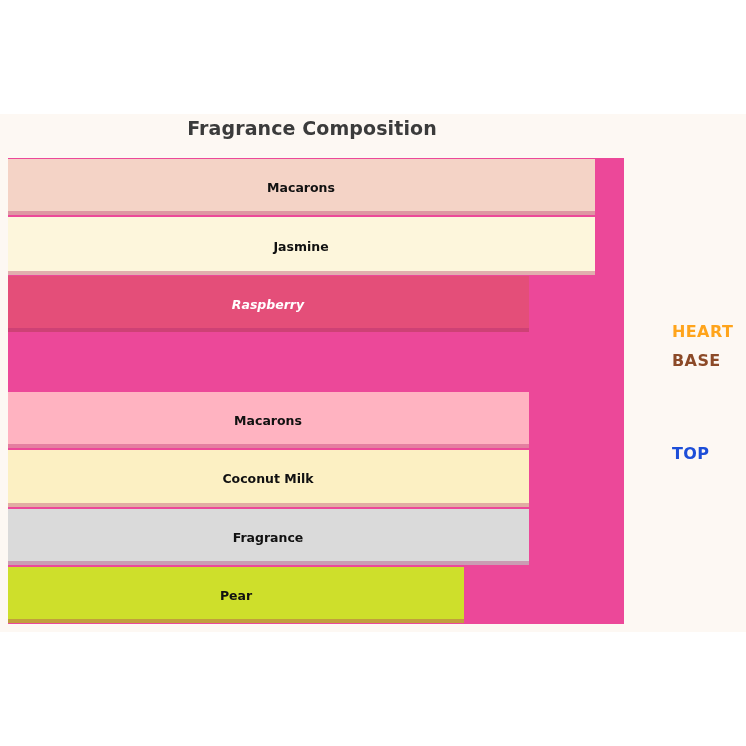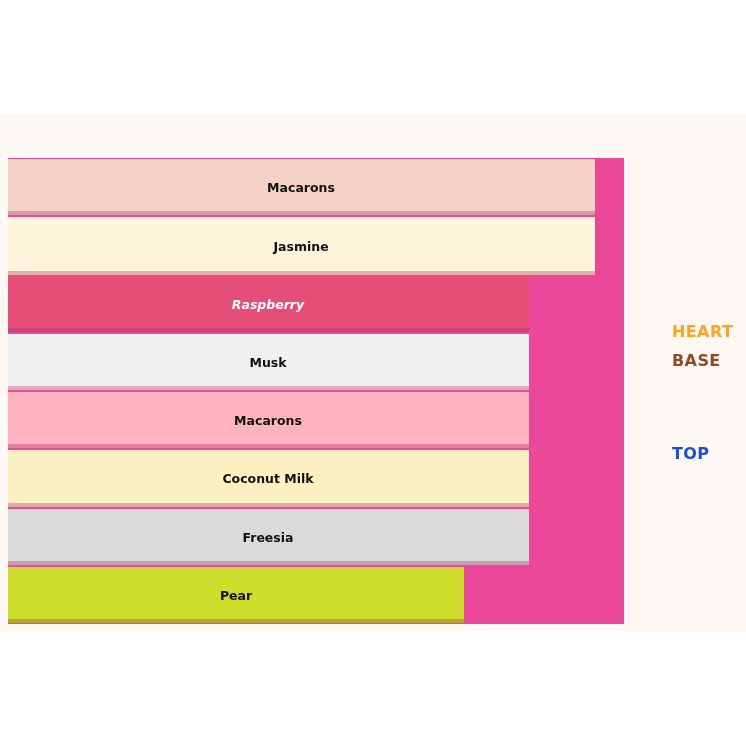--- a/index.html
+++ b/index.html
@@ -94,20 +94,21 @@
     letter-spacing: .4px;
     font-family: "DejaVu Sans", sans-serif;
     white-space: nowrap;
   }
 </style>
 </head>
 <body>
 
 <div id="figure">
 
+  <div id="chart-title">Fragrance Composition</div>
 
   <div id="plot-area">
       <div class="bar-row" style="top: 0px; height: 58.25px;">
         <div class="bar" style="width: 587.048px;">
           <div class="bar-face" style="background: rgb(244, 211, 198);"></div>
           <div class="bar-shade" style="background: rgb(216, 180, 166);"></div>
         </div>
         <div class="bar-label" style="color: rgb(17, 17, 17); left: 293px; transform: translate(-50%, -50%);">Macarons</div>
       </div>
       <div class="bar-row" style="top: 58.25px; height: 60px;">
@@ -117,47 +118,40 @@
         </div>
         <div class="bar-label" style="color: rgb(17, 17, 17); left: 293px; transform: translate(-50%, -50%);">Jasmine</div>
       </div>
       <div class="bar-row" style="top: 116.5px; height: 58.25px; font-style: italic;">
         <div class="bar" style="width: 520.52px;">
           <div class="bar-face" style="background: rgb(228, 78, 121);"></div>
           <div class="bar-shade" style="background: rgb(194, 62, 102);"></div>
         </div>
         <div class="bar-label" style="color: rgb(255, 255, 255); left: 260px; transform: translate(-50%, -50%);">Raspberry</div>
       </div>
-      <div class="bar-row" style="top: 174.75px; height: 58.25px;">
-        <div class="bar" style="width: 520.52px;">
-          <div class="bar-face" style="background: rgb(240, 240, 240);"></div>
-          <div class="bar-shade" style="background: rgb(210, 210, 210);"></div>
-        </div>
-        <div class="bar-label" style="color: rgb(17, 17, 17); left: 260px; transform: translate(-50%, -50%);">Musk</div>
-      </div>
       <div class="bar-row" style="top: 233px; height: 58.25px;">
         <div class="bar" style="width: 520.52px;">
           <div class="bar-face" style="background: rgb(255, 179, 193);"></div>
           <div class="bar-shade" style="background: rgb(224, 148, 162);"></div>
         </div>
         <div class="bar-label" style="color: rgb(17, 17, 17); left: 260px; transform: translate(-50%, -50%);">Macarons</div>
       </div>
       <div class="bar-row" style="top: 291.25px; height: 58.25px; padding-left: 16px;">
         <div class="bar" style="width: 520.52px;">
           <div class="bar-face" style="background: rgb(252, 240, 195);"></div>
           <div class="bar-shade" style="background: rgb(222, 211, 166);"></div>
         </div>
         <div class="bar-label" style="color: rgb(17, 17, 17); left: 260px; transform: translate(-50%, -50%);">Coconut Milk</div>
       </div>
       <div class="bar-row" style="top: 349.5px; height: 58.25px;">
         <div class="bar" style="width: 520.52px;">
           <div class="bar-face" style="background: rgb(218, 218, 218);"></div>
           <div class="bar-shade" style="background: rgb(189, 189, 189);"></div>
         </div>
-        <div class="bar-label" style="color: rgb(17, 17, 17); left: 260px; transform: translate(-50%, -50%);">Freesia</div>
+        <div class="bar-label" style="color: rgb(17, 17, 17); left: 260px; transform: translate(-50%, -50%);">Fragrance</div>
       </div>
       <div class="bar-row" style="top: 407.75px; height: 58.25px;">
         <div class="bar" style="width: 455.84px;">
           <div class="bar-face" style="background: rgb(206, 223, 43);"></div>
           <div class="bar-shade" style="background: rgb(176, 192, 24);"></div>
         </div>
         <div class="bar-label" style="color: rgb(17, 17, 17); left: 228px; transform: translate(-50%, -50%);">Pear</div>
       </div>
     </div>
 

